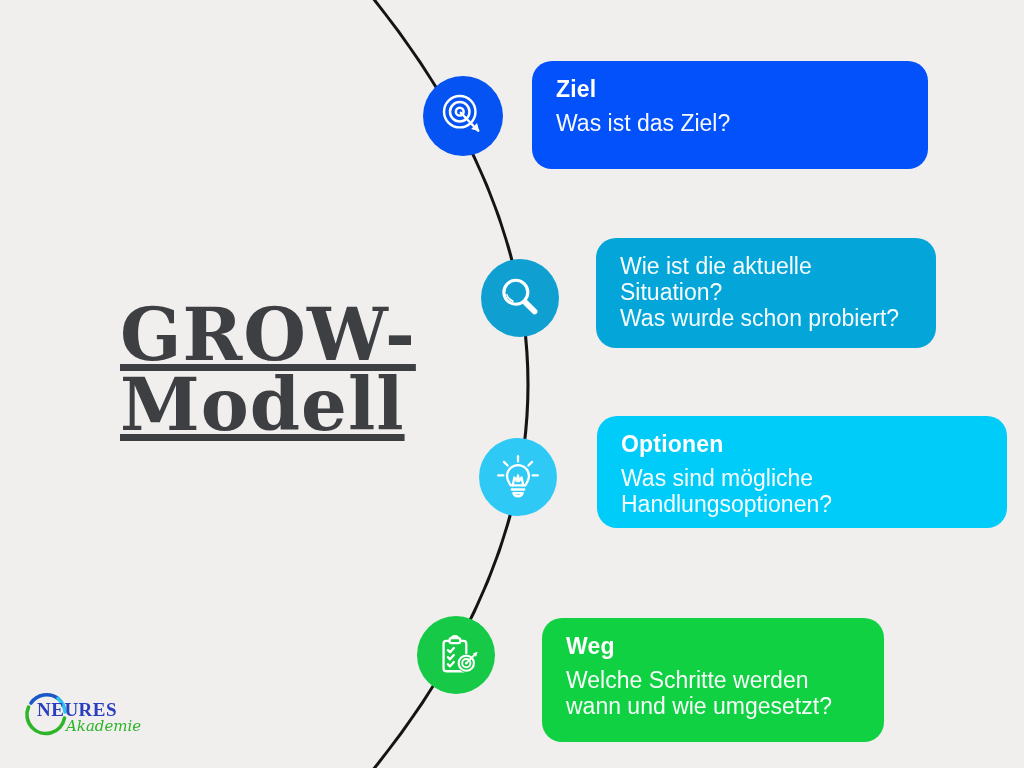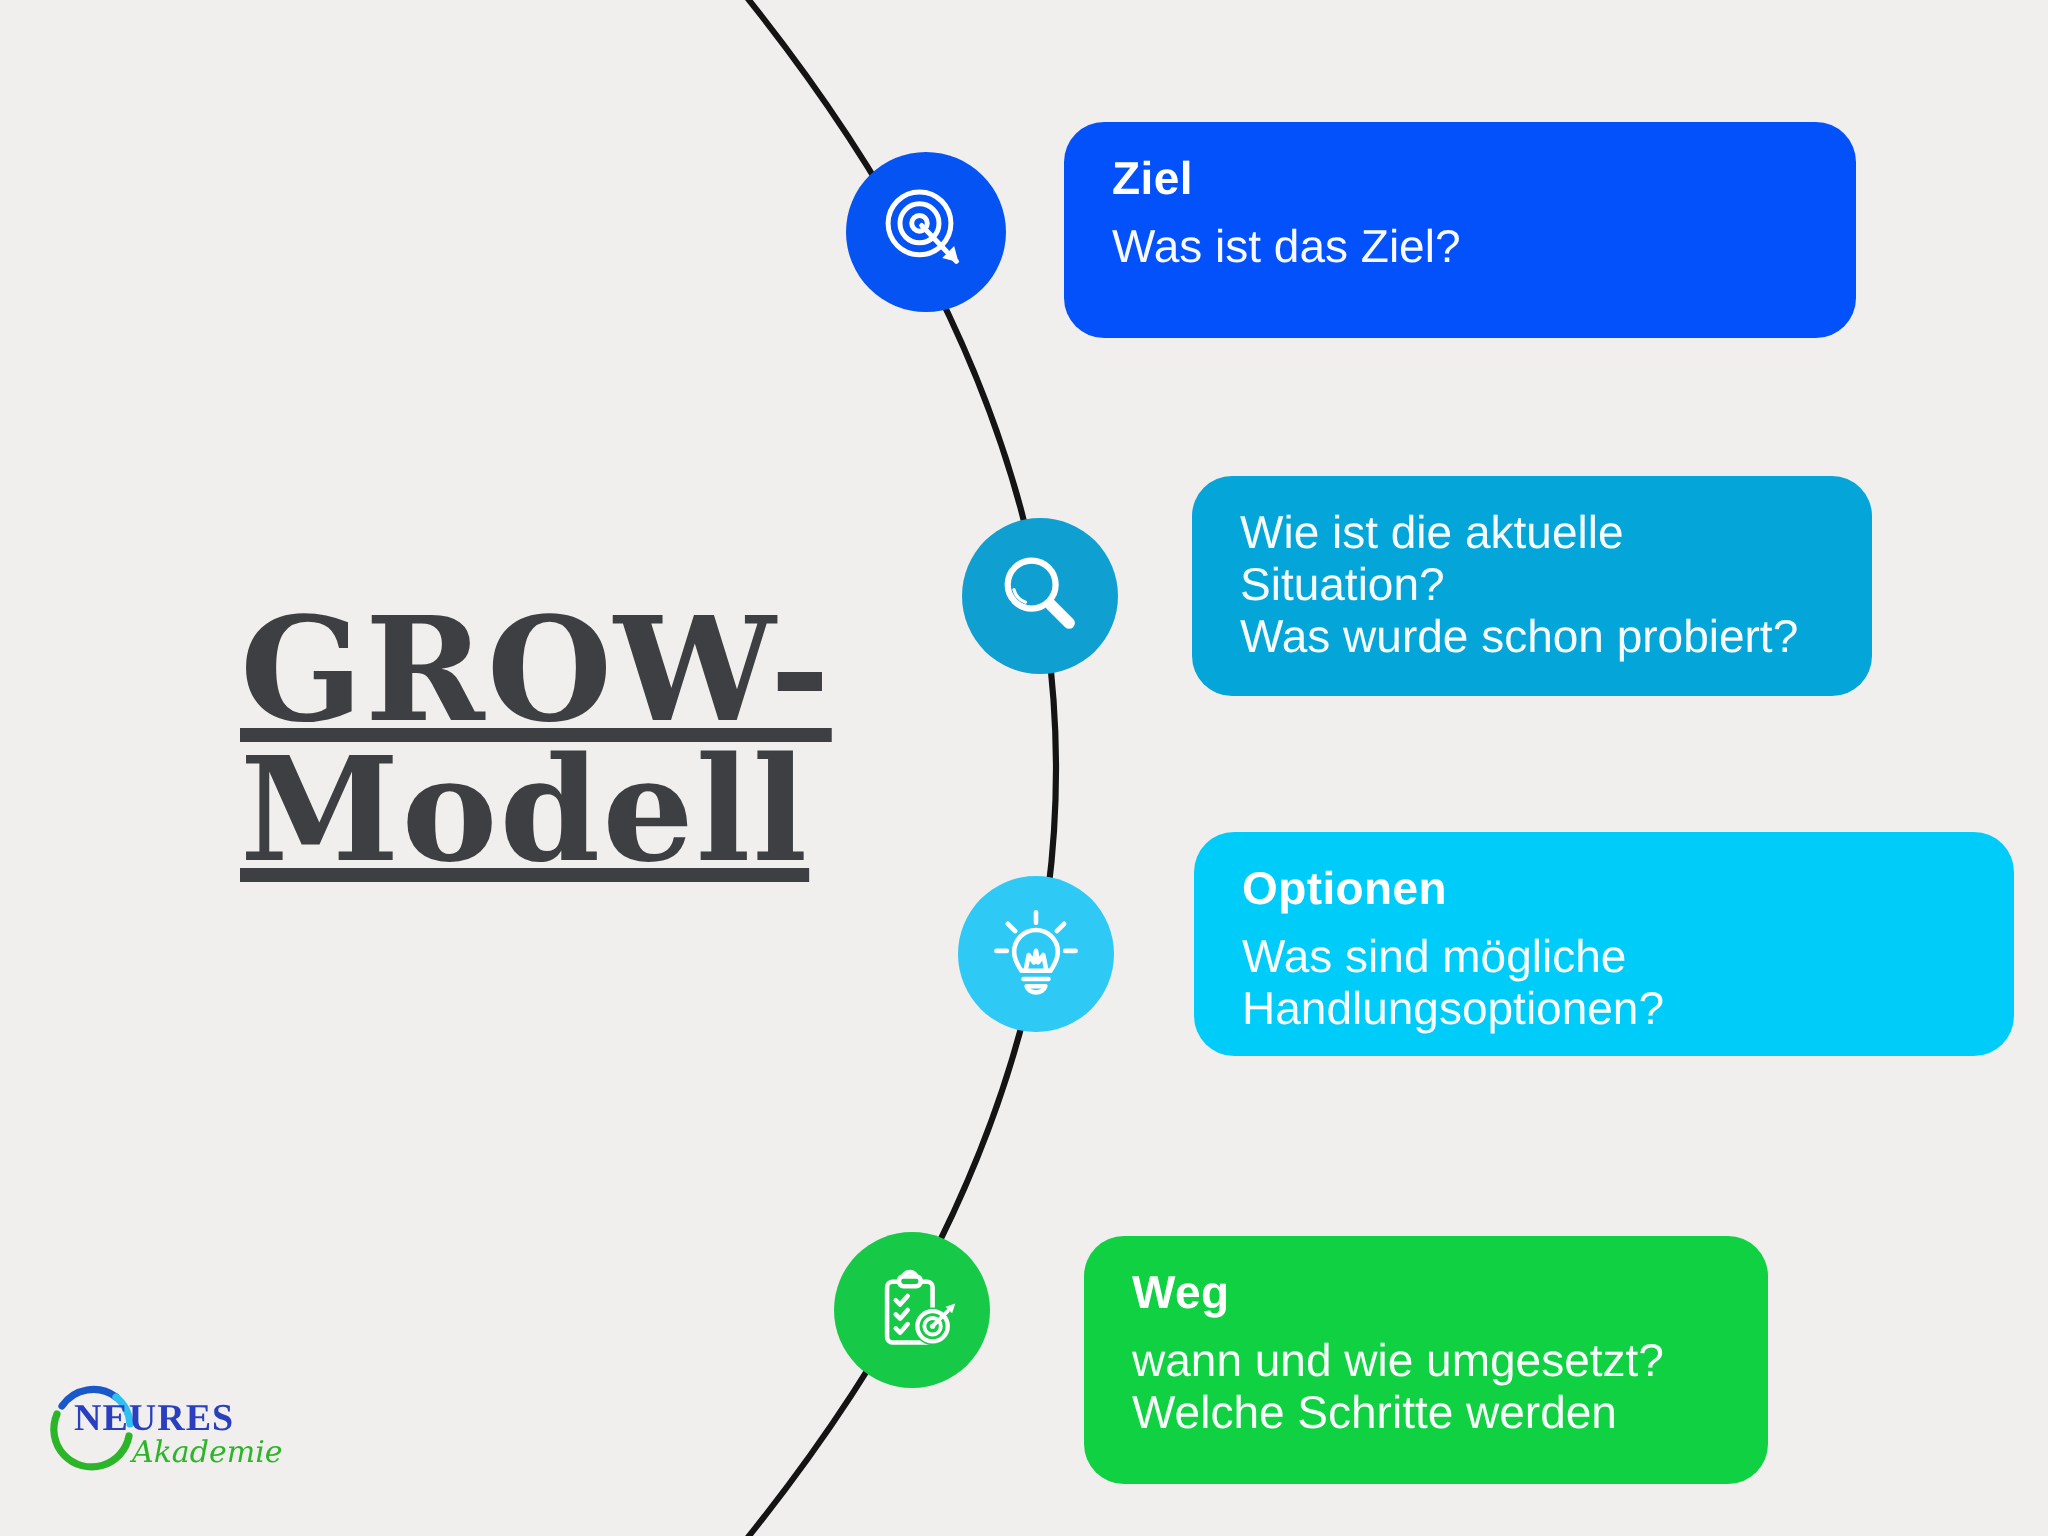--- a/index.html
+++ b/index.html
@@ -173,22 +173,22 @@
         <circle cx="33.5" cy="31.5" r="7" stroke-width="2"></circle>
         <circle cx="33.5" cy="31.5" r="3.8" stroke-width="1.8"></circle>
         <circle cx="33.5" cy="31.5" r="1.2" fill="#ffffff" stroke="none"></circle>
         <line x1="34" y1="31" x2="40.5" y2="24.5" stroke-width="1.8"></line>
         <path d="M39.5 22.5 L44 21 L42.5 25.5 Z" fill="#ffffff" stroke="none"></path>
       </svg>
     </span>
   </div>
   <div class="card" id="card-way" style="background: rgb(16, 209, 66);">
     <h2>Weg</h2>
+    <span class="body-line">Welche Schritte werden</span>
     <span class="body-line">wann und wie umgesetzt?</span>
-    <span class="body-line">Welche Schritte werden</span>
   </div>
 
   <div class="logo">
     <svg class="swirl" width="48" height="48" viewBox="0 0 48 48" fill="none" stroke-linecap="round">
       <path d="M9 13 A 19 19 0 0 1 36 8.5" stroke="#1a57c8" stroke-width="3.6"></path>
       <path d="M36 8.5 A 19 19 0 0 1 43 22" stroke="#2ec0ee" stroke-width="3.6"></path>
       <path d="M42.5 28 A 19 19 0 0 1 10 37.5 A 19 19 0 0 1 6.5 17" stroke="#2db52a" stroke-width="3.6"></path>
     </svg>
     <span class="logo-name" style="color: rgb(42, 63, 192);">NEURES</span>
     <span class="logo-sub" style="color: rgb(45, 181, 42);">Akademie</span>

